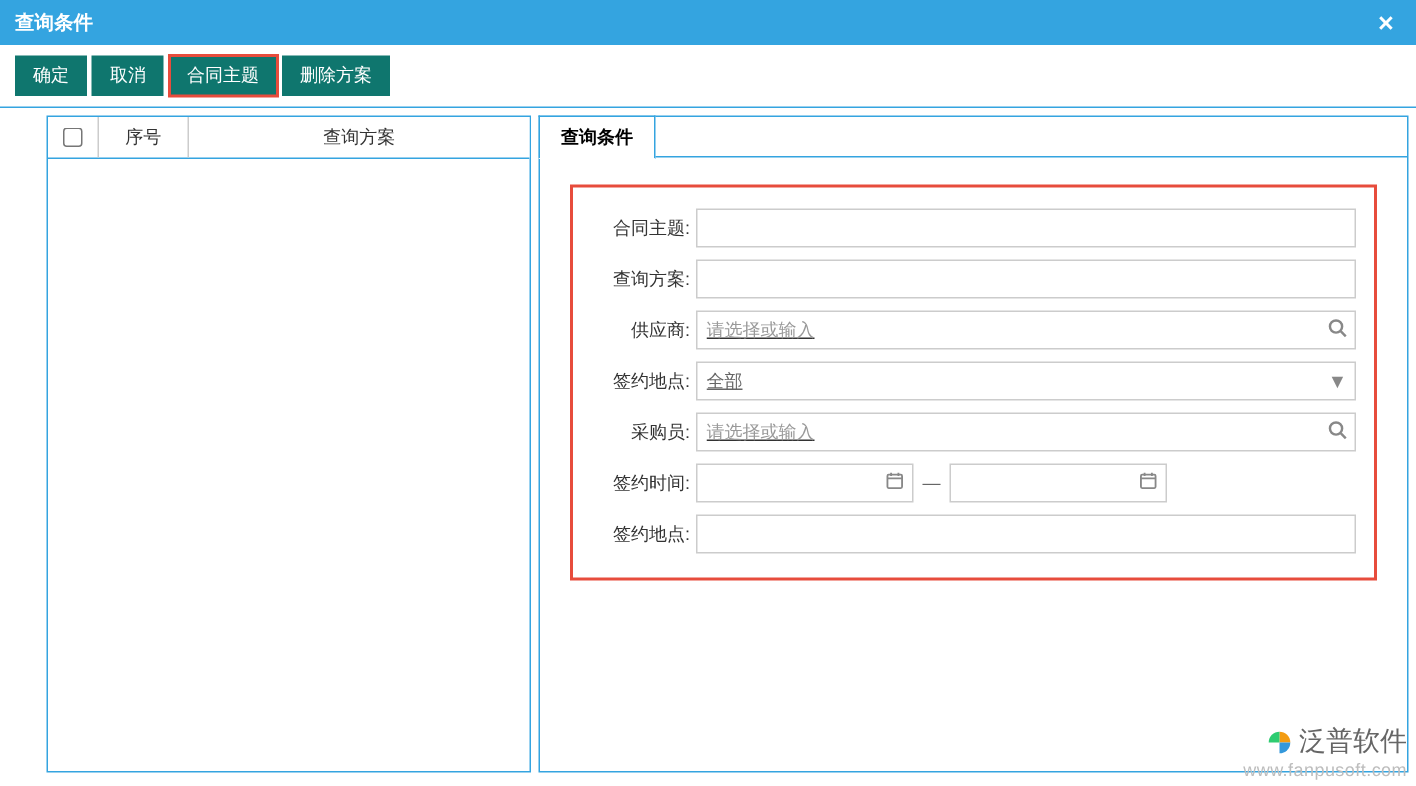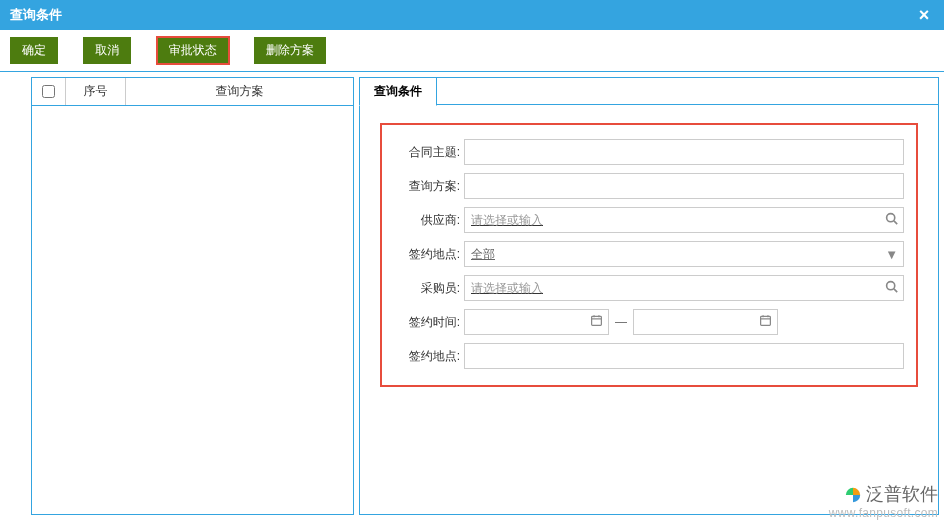--- a/index.html
+++ b/index.html
@@ -29,27 +29,27 @@
     cursor: pointer;
     width: 20px;
     text-align: center;
   }
   .toolbar {
     padding: 7px 10px;
     border-bottom: 1px solid #34a4e0;
   }
   .btn {
     display: inline-block;
-    background: #4d7c0f;
+    background: #0f766e;
     color: #fff;
     border: none;
     padding: 5px 12px;
     font-size: 12px;
     cursor: pointer;
-    margin-right: 22px;
+    margin-right: 0;
   }
   .btn.hl {
     outline: 2px solid #e74c3c;
     outline-offset: -1px;
   }
   .content {
     display: flex;
     height: calc(100% - 76px);
     padding-left: 26px;
   }
@@ -186,21 +186,21 @@
 <body>
 
 <div class="titlebar">
   <span>查询条件</span>
   <span class="close-x">×</span>
 </div>
 
 <div class="toolbar">
   <button class="btn">确定</button>
   <button class="btn">取消</button>
-  <button class="btn hl">审批状态</button>
+  <button class="btn hl">合同主题</button>
   <button class="btn">删除方案</button>
 </div>
 
 <div class="content">
 
   <div class="left-panel">
     <div class="left-head">
       <div class="cell chk">
         <input type="checkbox" style="">
       </div>

